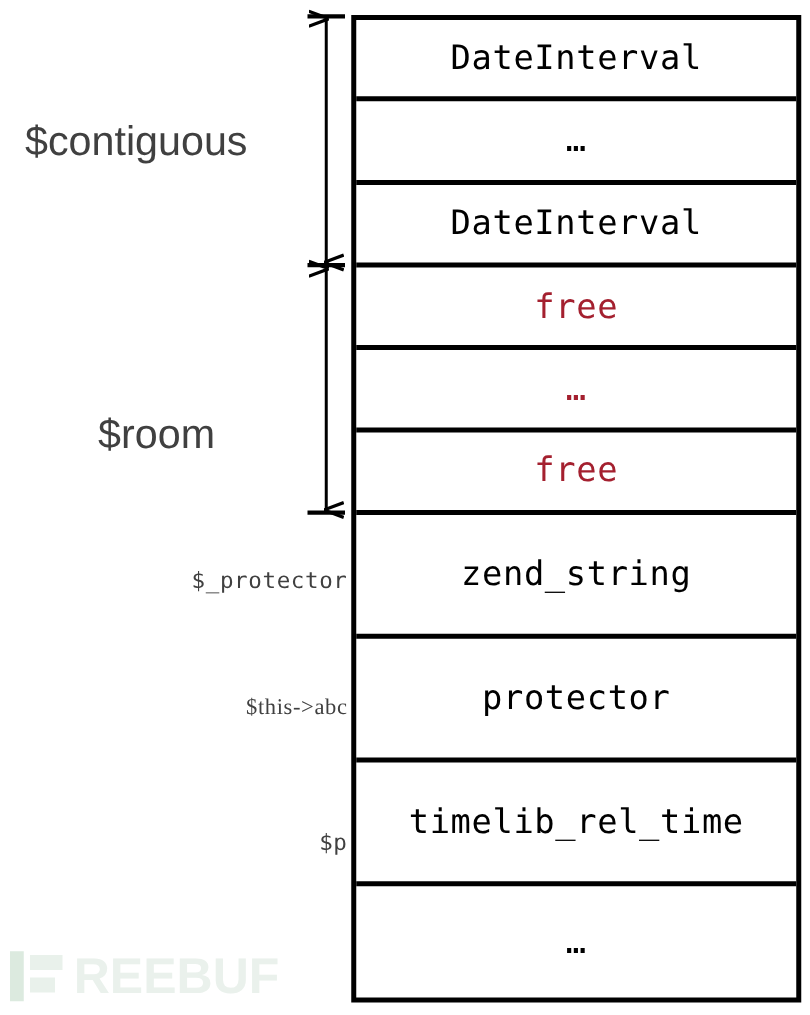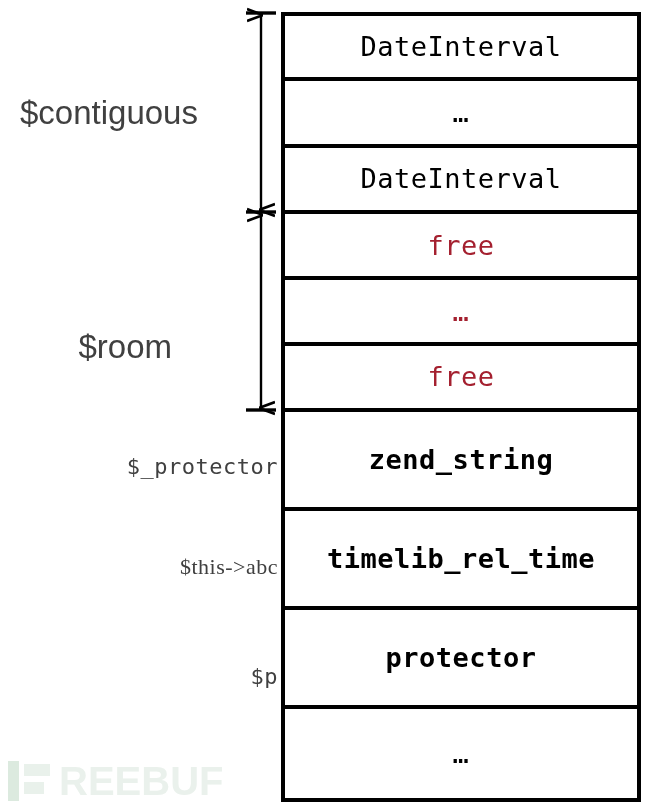--- a/index.html
+++ b/index.html
@@ -39,41 +39,41 @@
     line-height: 1;
     color: #000000;
     letter-spacing: 0.5px;
     overflow: hidden;
   }
   .mem-row:last-child { border-bottom: none; }
 
   
   .h-67  { height: 67px; }
   .h-66  { height: 66px; }
-  .h-100 { height: 100px; font-weight: bold; }
+  .h-100 { height: 100px; }
   .h-90  { height: 90px; }
 
   .mem-row.free-text { color: #A4202F; }
   .mem-row.ellipsis  { font-size: 27px; }
   .mem-row.ellipsis.free-text { color: #A4202F; }
 
   
   .label {
     position: absolute;
     color: #404040;
     line-height: 1;
     white-space: nowrap;
   }
   .label-sans {
     font-family: "Liberation Sans", sans-serif;
     font-size: 33px;
   }
   .label-mono {
     font-family: "DejaVu Sans Mono", "Liberation Mono", monospace;
-    font-size: 22px;
+    font-size: 18px;
     letter-spacing: 0.5px;
   }
   #label-contiguous {
     left: 20px;
     top: 96px;
   }
   #label-room {
     right: 476px; 
     top: 298px;
     margin-top: 32px;
@@ -182,22 +182,22 @@
 <div class="label label-mono" id="label-p">$p</div>
 
 <div id="memory-table">
   <div class="mem-row h-66">DateInterval</div>
   <div class="mem-row h-67 ellipsis">…</div>
   <div class="mem-row h-67">DateInterval</div>
   <div class="mem-row h-67 free-text">free</div>
   <div class="mem-row h-66 ellipsis free-text">…</div>
   <div class="mem-row h-67 free-text">free</div>
   <div class="mem-row h-100">zend_string</div>
+  <div class="mem-row h-100">protector</div>
   <div class="mem-row h-100">timelib_rel_time</div>
-  <div class="mem-row h-100">protector</div>
   <div class="mem-row h-90 ellipsis">…</div>
 </div>
 
 <div id="watermark">
   <div id="watermark-mark">
     <div class="bar-v"></div>
     <div class="bar-h1"></div>
     <div class="bar-h2"></div>
   </div>
   <div id="watermark-text">REEBUF</div>

